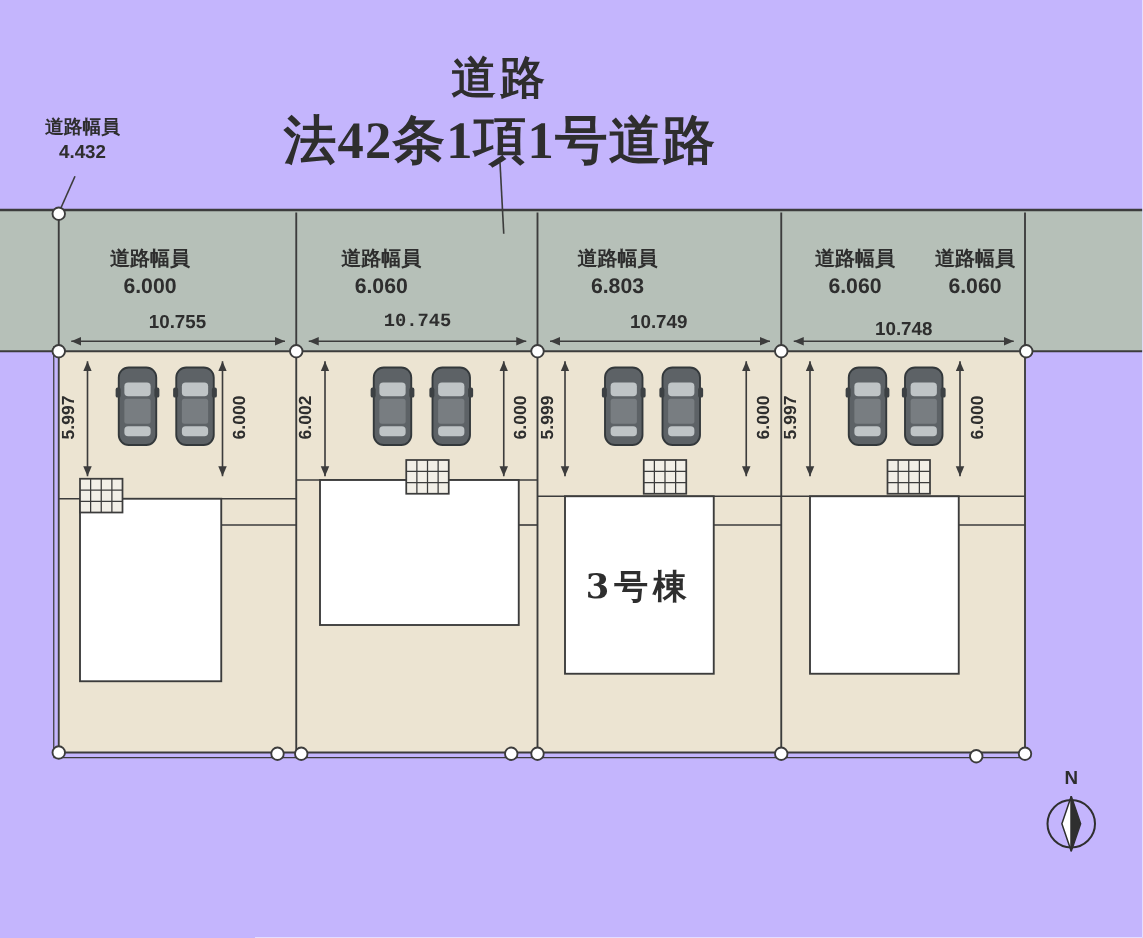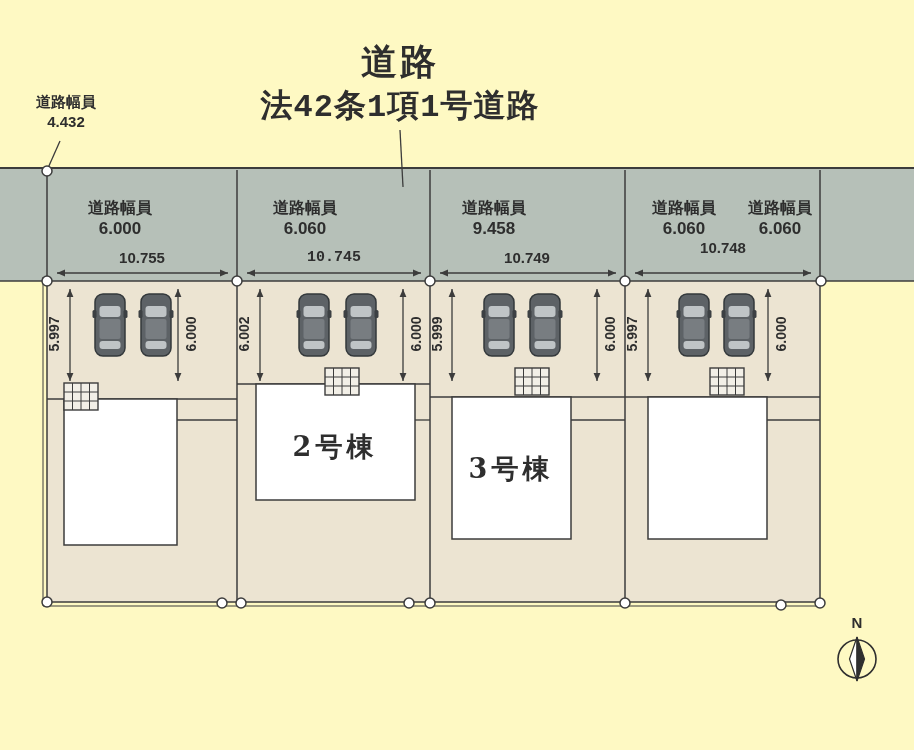--- a/index.html
+++ b/index.html
@@ -1,21 +1,21 @@
 <!DOCTYPE html>
 <html><head>
 <meta charset="utf-8">
 <style>
   * { margin:0; padding:0; box-sizing:border-box; }
   html,body { background:#ffffff; font-family:"Liberation Sans", sans-serif; }
-  .canvas { position:relative; width:914px; height:750px; background:#fef9c3; overflow:hidden; color:#2e2e2e; }
+  .canvas { position:relative; width:914px; height:750px; background:#c4b5fd; overflow:hidden; color:#2e2e2e; }
   .canvas > svg { position:absolute; left:0; top:0; }
   .t { position:absolute; font-weight:bold; color:#2e2e2e; text-align:center; white-space:nowrap; }
   .title1 { font-family:"DejaVu Serif", serif; font-size:36px; letter-spacing:3px; }
-  .title2 { font-family:Liberation Mono, monospace; font-size:32px; letter-spacing:1px; }
+  .title2 { font-family:Liberation Serif, serif; font-size:42px; letter-spacing:1px; }
   .roadlabel { font-size:16px; line-height:21px; }
   .roadlabel .num { font-size:17px; }
   .frontage { font-size:15px; }
   .rot { width:70px; height:16px; font-size:14px; transform:rotate(-90deg); transform-origin:center; line-height:16px; }
   .lotname { font-family:"DejaVu Serif", serif; font-size:27px; font-weight:600; letter-spacing:4px; }
   .callout { font-size:15px; line-height:20px; }
   .north { font-size:15px; }
 </style>
 </head>
 <body>
@@ -148,44 +148,43 @@
   <div class="t roadlabel" style="left:70px; top:197px; width:100px;">
     <div>道路幅員</div>
     <div class="num">6.000</div>
   </div>
   <div class="t roadlabel" style="left:255px; top:197px; width:100px;">
     <div>道路幅員</div>
     <div class="num">6.060</div>
   </div>
   <div class="t roadlabel" style="left:444px; top:197px; width:100px;">
     <div>道路幅員</div>
-    <div class="num">9.458</div>
+    <div class="num">6.803</div>
   </div>
   <div class="t roadlabel" style="left:634px; top:197px; width:100px;">
     <div>道路幅員</div>
     <div class="num">6.060</div>
   </div>
   <div class="t roadlabel" style="left:730px; top:197px; width:100px;">
     <div>道路幅員</div>
     <div class="num">6.060</div>
   </div>
 
   <div class="t frontage" style="left:92px;  top:249px; width:100px;">10.755</div>
   <div class="t frontage" style="left:284px; top:249px; width:100px;font-family:Liberation Mono, monospace;">10.745</div>
   <div class="t frontage" style="left:477px; top:249px; width:100px;text-align:center;">10.749</div>
-  <div class="t frontage" style="left:673px; top:239px; width:100px;">10.748</div>
+  <div class="t frontage" style="left:673px; top:255px; width:100px;">10.748</div>
 
   <div class="t rot" style="left:19px;  top:326px;">5.997</div>
   <div class="t rot" style="left:209px; top:326px;">6.002</div>
   <div class="t rot" style="left:402px; top:326px;">5.999</div>
   <div class="t rot" style="left:597px; top:326px;">5.997</div>
 
   <div class="t rot" style="left:156px; top:326px;">6.000</div>
   <div class="t rot" style="left:381px; top:326px;">6.000</div>
   <div class="t rot" style="left:575px; top:326px;">6.000</div>
   <div class="t rot" style="left:746px; top:326px;">6.000</div>
 
-  <div class="t lotname" style="left:265px; top:429px; width:140px;">2号棟</div>
   <div class="t lotname" style="left:441px; top:451px; width:140px;">3号棟</div>
 
   <div class="t north" style="left:845px; top:614px; width:24px;">N</div>
 
 </div>
 
 </body></html>

